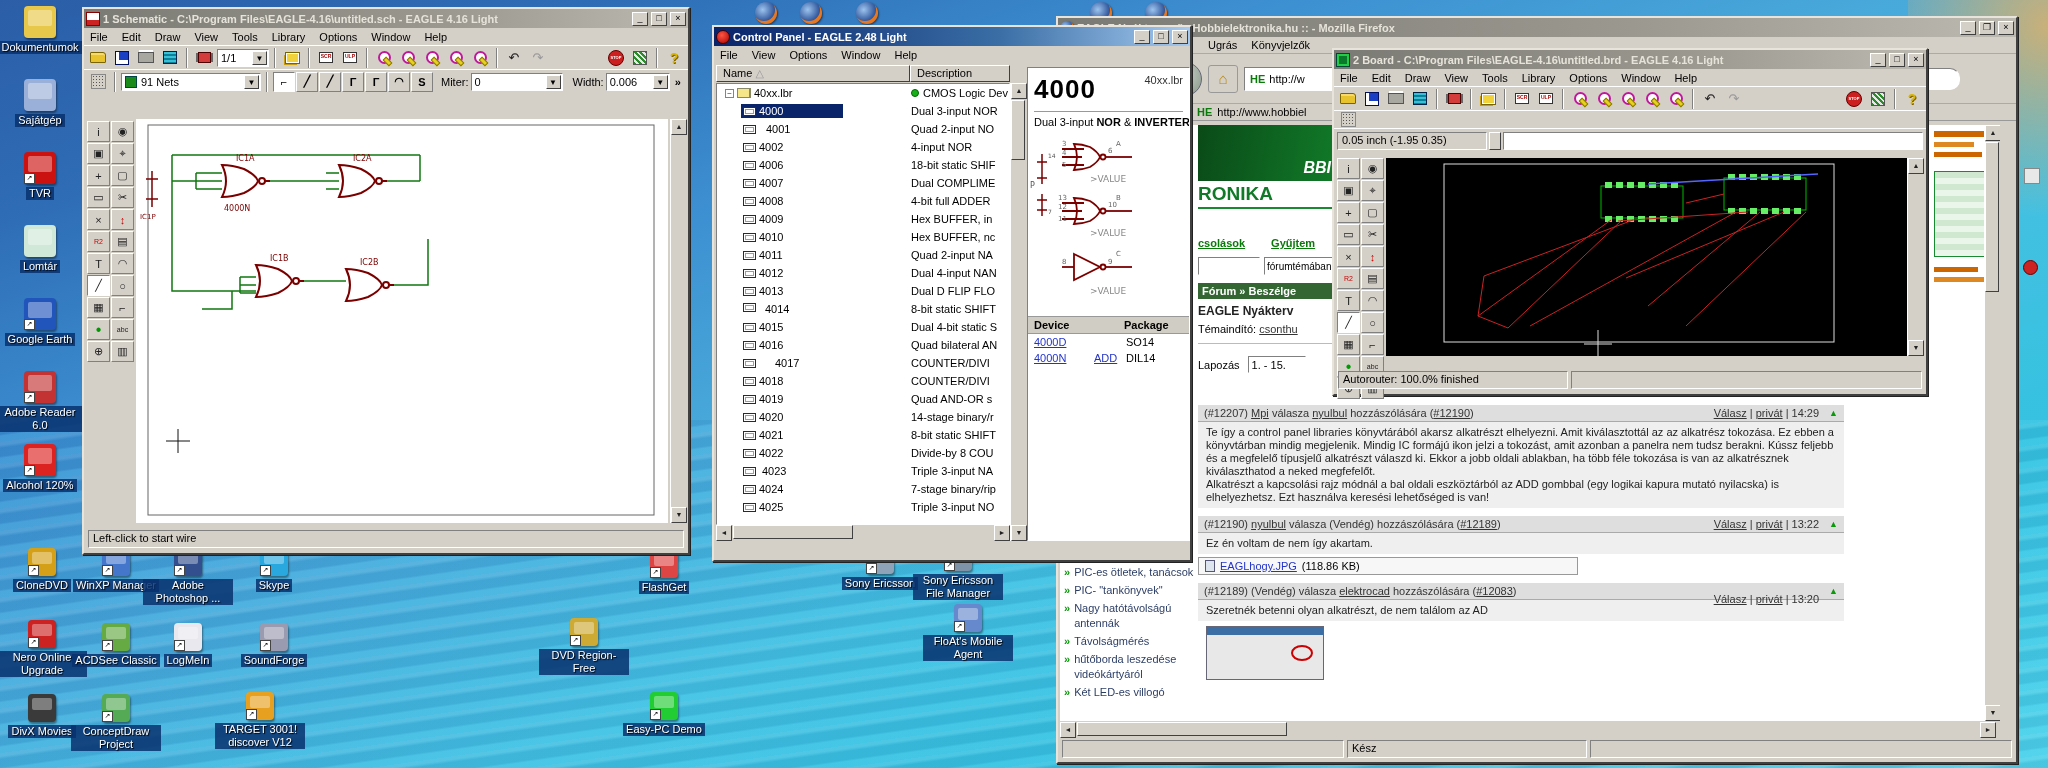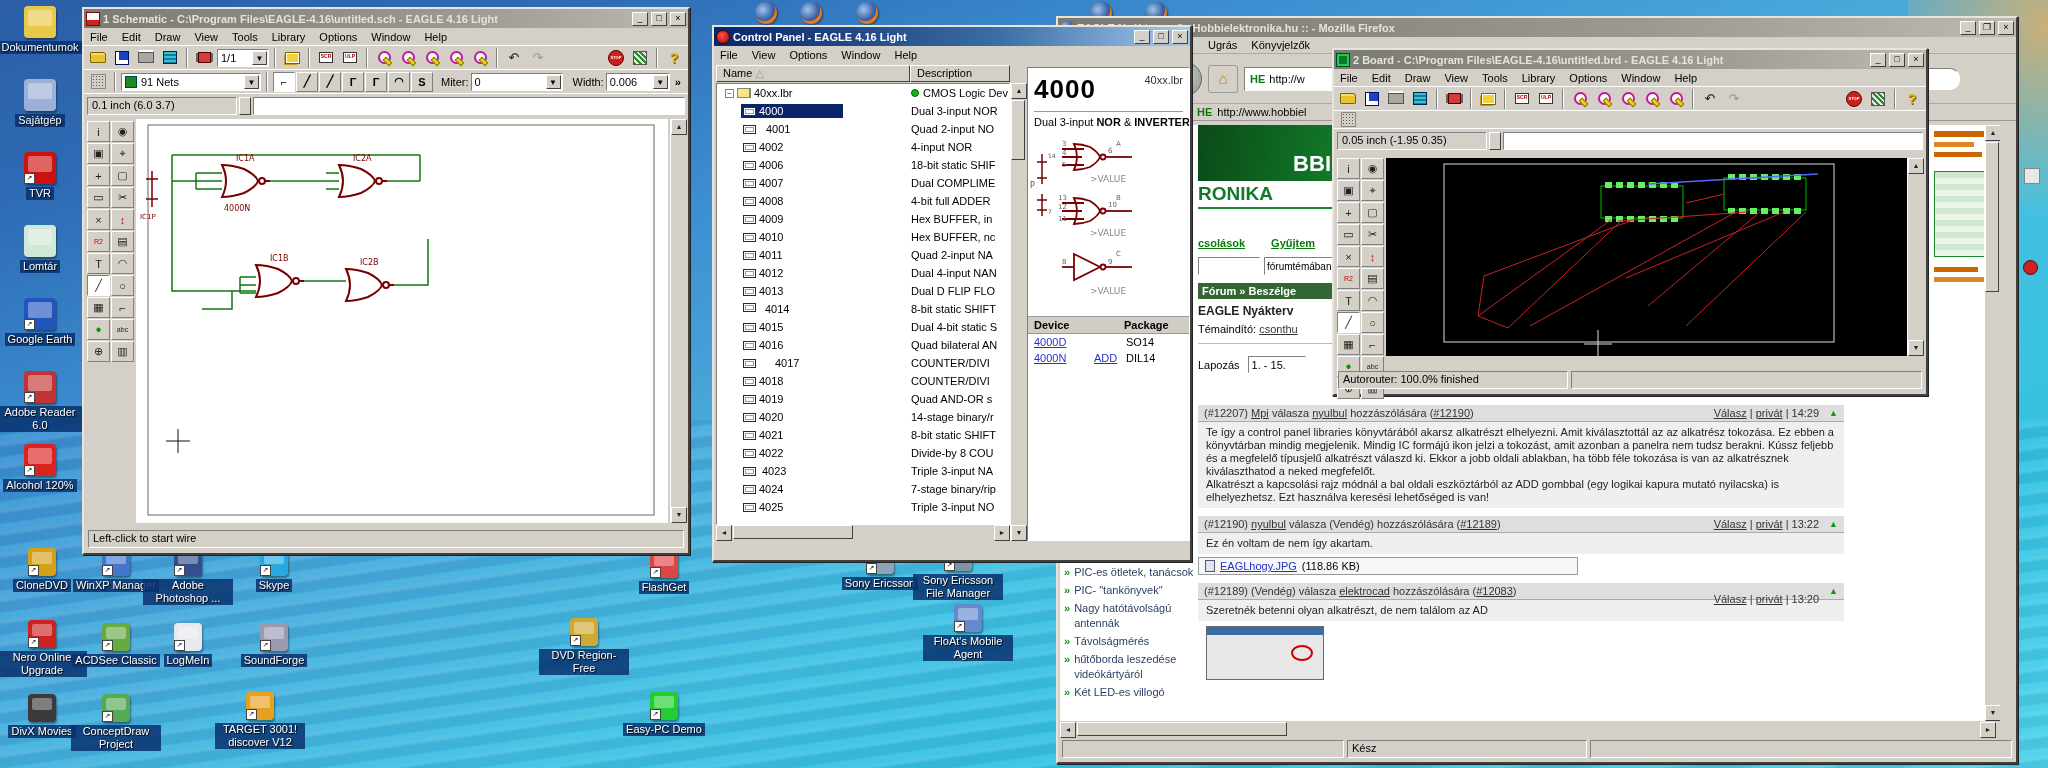--- a/index.html
+++ b/index.html
@@ -256,21 +256,21 @@
             <span>hűtőborda leszedése videókártyáról</span>
           </div>
           <div class="sbitem">
             <span class="bull">»</span>
             <span>Két LED-es villogó</span>
           </div>
         </div>
 
       <div style="position:absolute;left:138px;top:0;width:700px">
         <div style="width:137px;height:56px;background:linear-gradient(100deg,#0a4a18,#117a28);display:flex;align-items:flex-end;justify-content:flex-end;padding:4px">
-          <span style="color:#fff;font-weight:bold;font-size:22px">BBI</span>
+          <span style="color:#fff;font-weight:bold;font-style:italic;font-size:16px">BBI</span>
         </div>
         <div style="width:137px;height:28px;border-bottom:2px solid #1a8a30;display:flex;align-items:center">
           <span style="color:#117a28;font-weight:bold;font-size:19px">RONIKA</span>
         </div>
         <div style="margin-top:28px;display:flex;gap:26px">
           <span class="flink">csolások</span>
           <span class="flink">Gyűjtem</span>
         </div>
         <div style="margin-top:8px;display:flex;gap:4px">
           <span class="field" style="width:62px;height:18px"></span>
@@ -436,25 +436,20 @@
       <span class="combo" style="width:92px">
           <span>0</span>
           <span class="cbtn">▼</span>
         </span>
       <span style="margin-left:8px">Width:</span>
       <span class="combo" style="width:64px">
           <span>0.006</span>
           <span class="cbtn">▼</span>
         </span>
       <span style="font-weight:bold;margin-left:3px">»</span>
-    </div>
-    <div class="tb" style="height:24px">
-      <span class="sunken" style="width:150px;height:18px">0.1 inch (6.0 3.7)</span>
-      <span class="tbtn" style="height:18px;width:12px"></span>
-      <span class="field" style="flex:1;height:18px"></span>
     </div>
     <div class="pal" id="schpal" style="left:3px;top:112px">
         <span class="pbtn">i</span>
         <span class="pbtn">◉</span>
         <span class="pbtn">▣</span>
         <span class="pbtn">⌖</span>
         <span class="pbtn">+</span>
         <span class="pbtn">▢</span>
         <span class="pbtn">▭</span>
         <span class="pbtn">✂</span>
@@ -679,21 +674,21 @@
     </div>
     <div class="statusrow" style="bottom:3px">
       <span class="sunken" style="width:230px;height:18px">Autorouter: 100.0% finished</span>
       <span class="sunken" style="flex:1;height:18px"></span>
     </div>
   </div>
 
   <div class="win" id="win-cp" style="left:712px;top:25px;width:480px;height:537px;z-index:30">
     <div class="tbar active">
       <span class="ticon" style="background:radial-gradient(circle at 40% 35%,#ff5544,#aa0000);border-radius:50%;border:1px solid #400"></span>
-      <span class="ttext">Control Panel - EAGLE 4.16 Light</span>
+      <span class="ttext">Control Panel - EAGLE 2.48 Light</span>
       <span class="tbtn">_</span>
       <span class="tbtn">□</span>
       <span class="tbtn">×</span>
     </div>
     <div class="menu" id="cpmenu">
         <span>File</span>
         <span>View</span>
         <span>Options</span>
         <span>Window</span>
         <span>Help</span>

